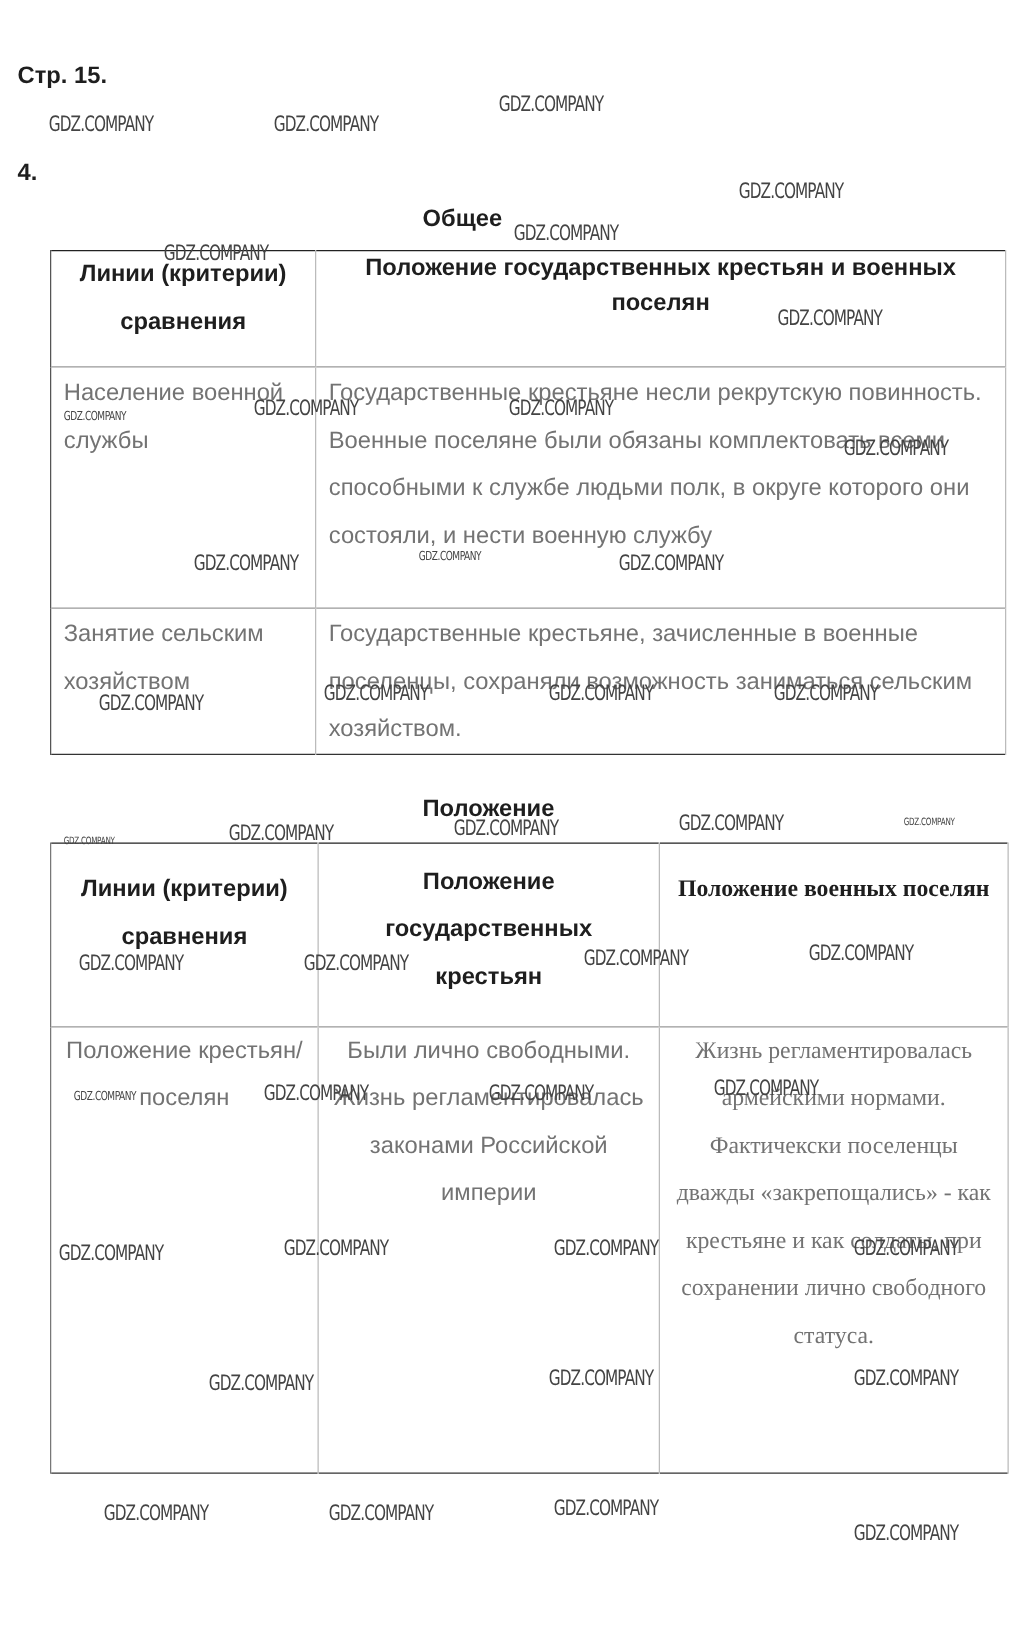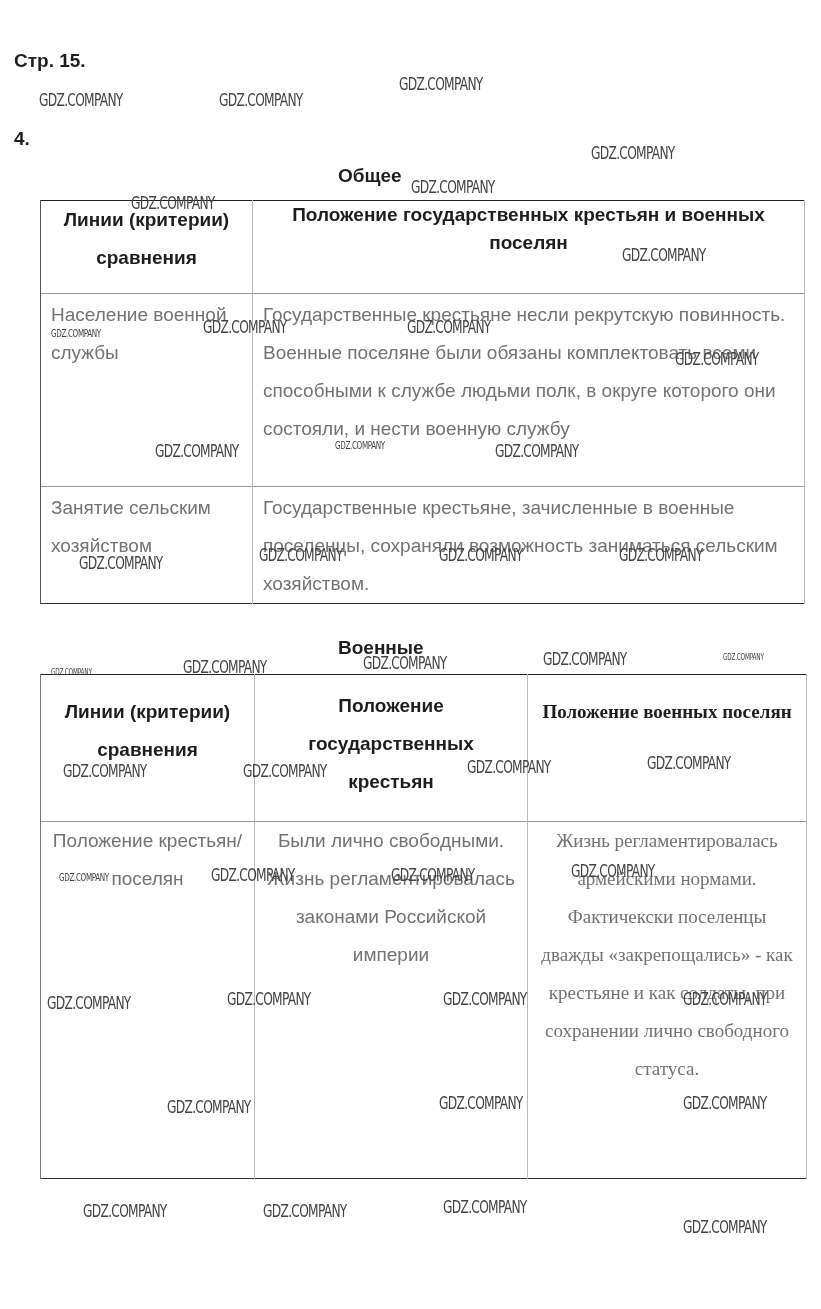--- a/index.html
+++ b/index.html
@@ -64,21 +64,21 @@
     <td>Население военной службы</td>
     <td>Государственные крестьяне несли рекрутскую повинность. Военные поселяне были обязаны комплектовать всеми способными к службе людьми полк, в округе которого они состояли, и нести военную службу</td>
   </tr>
   <tr class="r2">
     <td>Занятие сельским хозяйством</td>
     <td>Государственные крестьяне, зачисленные в военные поселенцы, сохраняли возможность заниматься сельским хозяйством.</td>
   </tr>
 </tbody>
   </table>
 
-<div class="table-caption" style="left:338px; top:637px;">Военные</div>
+<div class="table-caption" style="left:338px; top:637px;">Положение</div>
 <table id="t2">
   <colgroup>
       <col class="c1">
       <col class="c2">
       <col class="c3">
     </colgroup>
   <tbody>
       <tr class="hdr">
     <th style="padding-top:18px;">Линии (критерии) сравнения</th>
     <th style="padding-top:12px;">Положение государственных крестьян</th>

